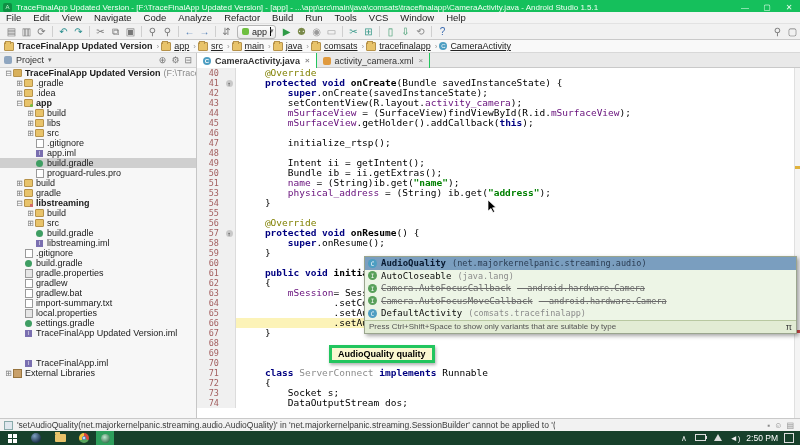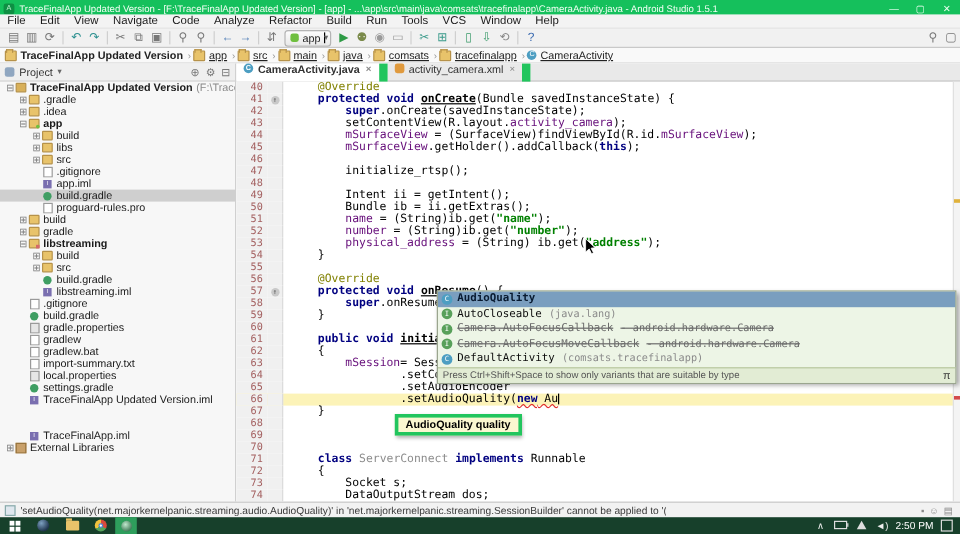--- a/index.html
+++ b/index.html
@@ -62,48 +62,48 @@
   .ni.android i:after{content:"";position:absolute;right:-1px;bottom:-1px;width:3px;height:3px;border-radius:50%;background:#6fbf3f;}
   .ni.lib i:after{content:"";position:absolute;right:-1px;bottom:-1px;width:3px;height:3px;background:#d46a6a;}
   .ni.gradle i{width:7px;height:7px;border-radius:50%;background:#3f9e63;display:block;}
   .ni.iml i{width:7px;height:7px;background:#7a6fb0;display:block;color:#fff;font-size:5px;text-align:center;line-height:7px;font-style:normal;}
   .ni.file i{width:6px;height:7px;background:#fff;border:1px solid #9a9a9a;display:block;}
   .ni.props i{width:6px;height:7px;background:#e6e6e6;border:1px solid #9a9a9a;display:block;}
   .ni.ext i{width:8px;height:7px;background:#c8a06a;border:1px solid #97743e;display:block;}
   
   #editor{position:absolute;left:197px;top:53px;width:603px;height:365px;background:#fff;}
   #tabs{height:15px;background:#e9e9e9;border-bottom:1px solid #c9c9c9;display:flex;box-sizing:border-box;}
-  .tab{display:inline-flex;align-items:flex-start;padding:0 6px;font-size:9px;color:#333;height:15px;box-sizing:border-box;border-right:7px solid #22c55e;}
+  .tab{display:inline-flex;align-items:center;padding:0 6px;font-size:9px;color:#333;height:15px;box-sizing:border-box;border-right:1px solid #22c55e;}
   .tab.active{background:#ffffff;font-weight:bold;}
   .tab .close{margin-left:5px;color:#888;font-size:8px;}
   .tab .xmlico{width:8px;height:8px;background:#e09a3e;border-radius:2px;display:inline-block;}
   #codearea{position:relative;height:350px;overflow:hidden;font-family:"DejaVu Sans Mono",monospace;font-size:9.5px;}
   .ln{height:10px;display:flex;align-items:center;position:relative;}
   .ln.cur{background:#fcf3b8;}
   .ln .num{width:22px;text-align:right;color:#a35f5f;background:#f0f0f0;font-size:8.5px;flex:none;
     padding-right:4px;height:10px;line-height:10px;}
   .ln .mark{width:12px;height:10px;flex:none;background:#f0f0f0;border-right:1px solid #dcdcdc;
     display:flex;align-items:center;justify-content:center;}
   .ln.cur .num,.ln.cur .mark{background:#f0f0f0;}
   .ovr{width:7px;height:7px;border-radius:50%;background:#c9c9c9;color:#555;font-size:6px;
     display:flex;align-items:center;justify-content:center;}
   .ln pre{margin:0;padding:0 0 0 6px;white-space:pre;line-height:10px;}
   .k{color:#000080;font-weight:bold;}
   .a{color:#808000;}
   .s{color:#008000;font-weight:bold;}
   .f{color:#660e7a;text-align:right;}
   .g{color:#8c8c8c;}
-  .d{font-weight:bold;color:#000;text-decoration:underline;}
+  .d{font-weight:bold;color:#000;}
   .e{text-decoration:underline;text-decoration-style:wavy;text-decoration-color:#e03030;text-decoration-thickness:1px;}
   .caret{display:inline-block;width:1px;height:9px;background:#000;vertical-align:middle;margin-left:0px;}
   #stripe{position:absolute;right:0;top:0;width:5px;height:350px;background:#f4f4f4;border-left:1px solid #e0e0e0;}
   #stripe .m1{position:absolute;right:0;top:98px;width:5px;height:3px;background:#e0b23c;}
   #stripe .m2{position:absolute;right:0;top:262px;width:5px;height:3px;background:#d34a4a;}
   
-  #popup{position:absolute;left:364px;top:242px;width:431px;background:#edf5e6;border:1px solid #9aa58e;
+  #popup{position:absolute;left:364px;top:256px;width:431px;background:#edf5e6;border:1px solid #9aa58e;
     box-shadow:2px 2px 4px rgba(0,0,0,.35);font-family:"DejaVu Sans Mono",monospace;font-size:9px;z-index:5;}
   .prow{height:12.5px;display:flex;align-items:center;padding:0 3px;white-space:nowrap;overflow:hidden;}
   .prow.sel{background:#7a9ebf;}
   .prow .pico{width:9px;height:9px;border-radius:50%;color:#fff;font-size:6px;display:inline-flex;
     align-items:center;justify-content:center;margin-right:4px;flex:none;}
   .pico.class{background:#4d9ec2;}
   .pico.interface{background:#58a05a;}
   .prow .pname{color:#0c0c0c;}
   .prow.sel .pname{color:#081a30;font-weight:bold;}
   .prow .ppkg{color:#8b8b8b;margin-left:6px;font-size:8.5px;}
@@ -551,25 +551,20 @@
           <span class="num">50</span>
           <span class="mark"></span>
           <pre><span>        Bundle ib = ii.getExtras();</span></pre>
         </div>
         <div class="ln">
           <span class="num">51</span>
           <span class="mark"></span>
           <pre><span>        </span><span class="f">name</span><span> = (String)ib.get(</span><span class="s">"name"</span><span>);</span></pre>
         </div>
         <div class="ln">
-          <span class="num">52</span>
-          <span class="mark"></span>
-          <pre><span>        </span><span class="f">number</span><span> = (String)ib.get(</span><span class="s">"number"</span><span>);</span></pre>
-        </div>
-        <div class="ln">
           <span class="num">53</span>
           <span class="mark"></span>
           <pre><span>        </span><span class="f">physical_address</span><span> = (String) ib.get(</span><span class="s">"address"</span><span>);</span></pre>
         </div>
         <div class="ln">
           <span class="num">54</span>
           <span class="mark"></span>
           <pre><span>    }</span></pre>
         </div>
         <div class="ln">
@@ -679,20 +674,21 @@
           <i class="m2"></i>
         </div>
       </div>
   </div>
 
   <div id="popup">
     <div id="popup-rows">
         <div class="prow sel">
           <span class="pico class">C</span>
           <span class="pname">AudioQuality</span>
+          <span class="ppkg">(net.majorkernelpanic.streaming.audio)</span>
         </div>
         <div class="prow">
           <span class="pico interface">I</span>
           <span class="pname">AutoCloseable</span>
           <span class="ppkg">(java.lang)</span>
         </div>
         <div class="prow dep">
           <span class="pico interface">I</span>
           <span class="pname">Camera.AutoFocusCallback</span>
           <span class="ppkg">- android.hardware.Camera</span>

